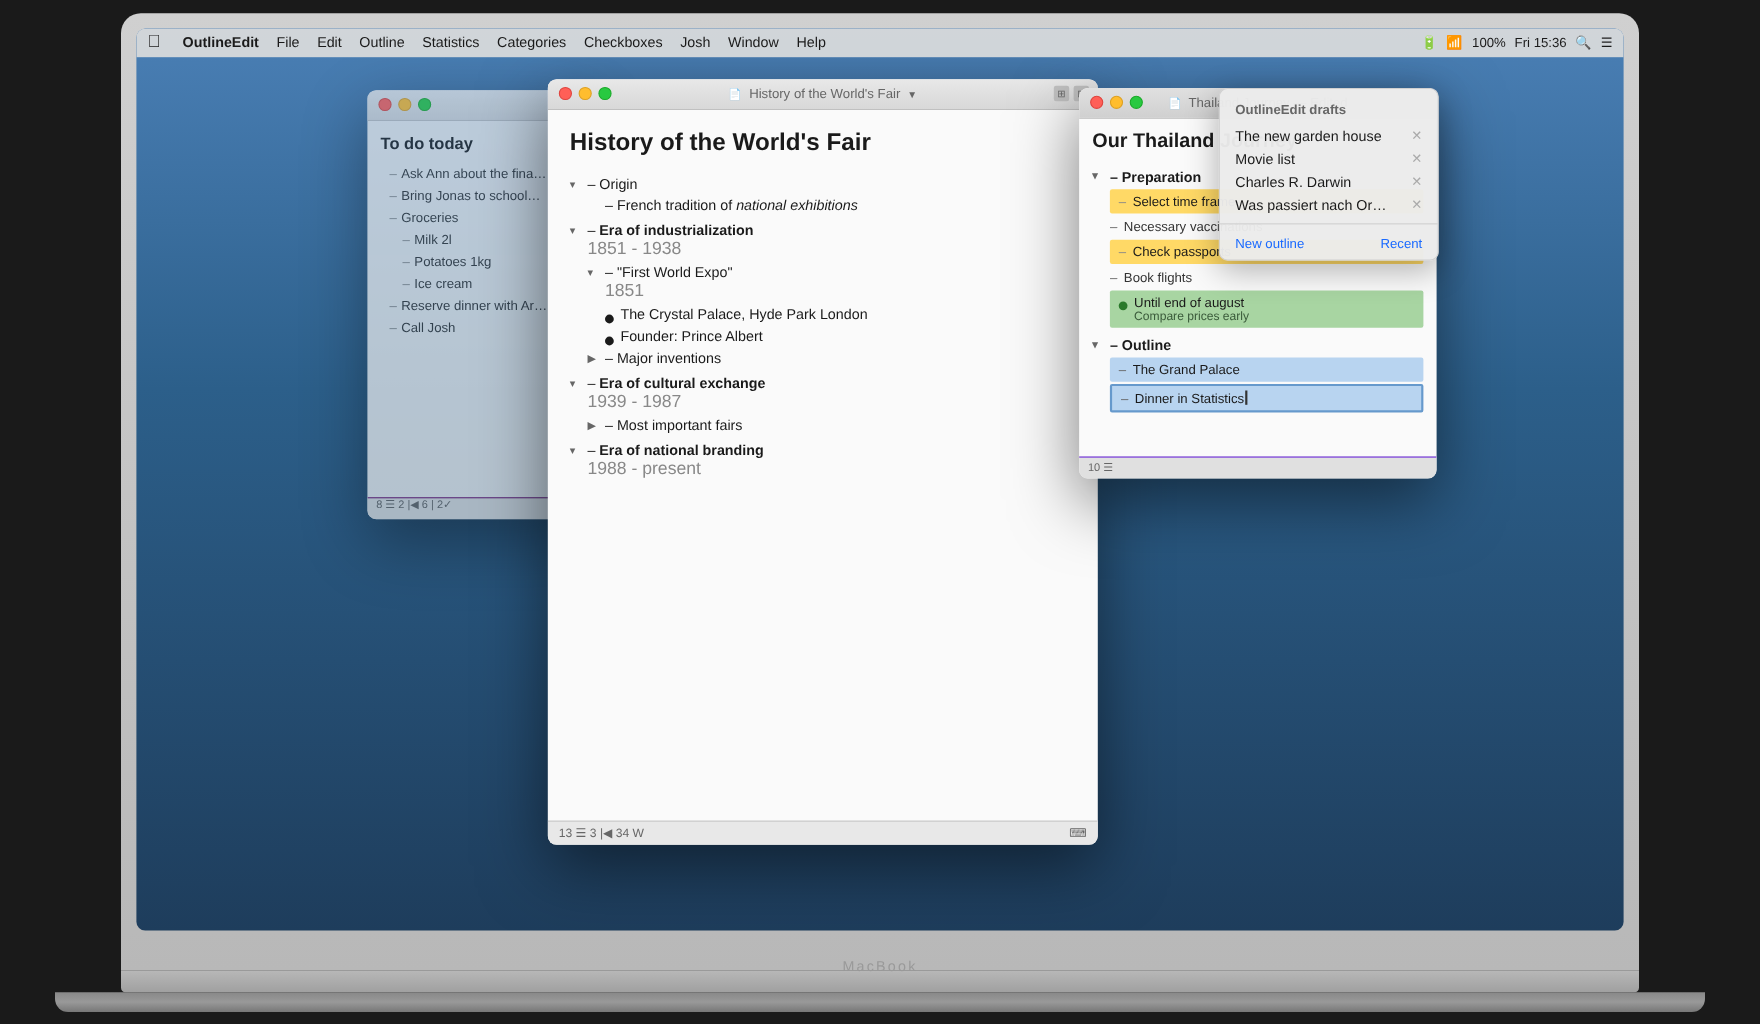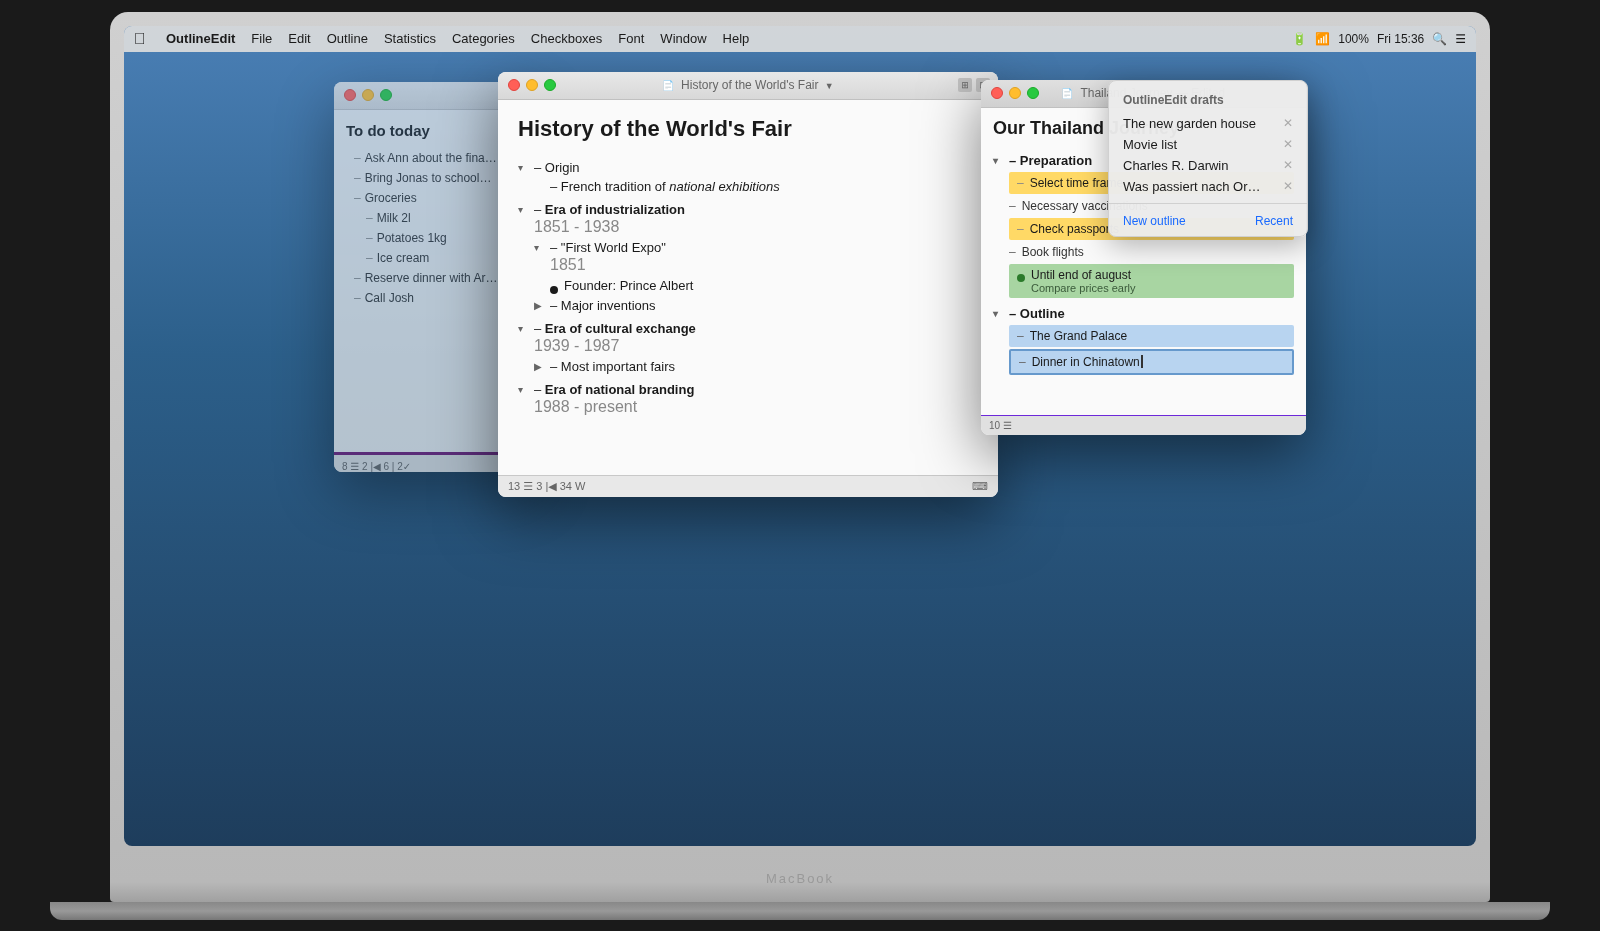--- a/index.html
+++ b/index.html
@@ -185,34 +185,34 @@
       padding-left: 20px;
     }
 
     .window-todo-statusbar {
       position: absolute;
       bottom: 0;
       left: 0;
       right: 0;
       height: 20px;
       background: #e0e0e0;
-      border-top: 3px solid #701a75;
-      display: flex;
-      align-items: flex-end;
+      border-top: 1px solid #701a75;
+      display: flex;
+      align-items: flex-start;
       padding: 0 8px;
       font-size: 10px;
       color: #666;
     }
 
     
     .window-history {
       left: 374px;
       top: 20px;
       width: 500px;
-      height: 425px;
+      height: 696px;
       background: #fafafa;
     }
 
     .window-history .window-content {
       padding: 16px 20px;
       overflow-y: auto;
       height: calc(100% - 28px - 22px);
     }
 
     .doc-title {
@@ -488,21 +488,21 @@
       <div class="menubar">
         <span class="menubar-apple"></span>
         <span class="menubar-app-name">OutlineEdit</span>
         <div class="menubar-items">
           <span class="menubar-item">File</span>
           <span class="menubar-item">Edit</span>
           <span class="menubar-item">Outline</span>
           <span class="menubar-item">Statistics</span>
           <span class="menubar-item">Categories</span>
           <span class="menubar-item">Checkboxes</span>
-          <span class="menubar-item">Font</span>
+          <span class="menubar-item">Josh</span>
           <span class="menubar-item">Window</span>
           <span class="menubar-item">Help</span>
         </div>
         <div class="menubar-right">
           <span>🔋</span>
           <span>📶</span>
           <span>100%</span>
           <span>Fri 15:36</span>
           <span>🔍</span>
           <span>☰</span>
@@ -602,20 +602,26 @@
                 <span class="outline-chevron">▾</span>
                 <span class="outline-text">
                   – "First World Expo"
                   <span class="outline-meta">1851</span>
                 </span>
               </div>
               <div class="outline-row outline-indent-2">
                 <span style="width:14px; min-width:14px; display:flex; align-items:center; margin-top:3px;">
                   <span class="outline-bullet"></span>
                 </span>
+                <span class="outline-text">The Crystal Palace, Hyde Park London</span>
+              </div>
+              <div class="outline-row outline-indent-2">
+                <span style="width:14px; min-width:14px; display:flex; align-items:center; margin-top:3px;">
+                  <span class="outline-bullet"></span>
+                </span>
                 <span class="outline-text">Founder: Prince Albert</span>
               </div>
               <div class="outline-row outline-indent-1">
                 <span class="outline-chevron">▶</span>
                 <span class="outline-text">– Major inventions</span>
               </div>
             </div>
 
             <div class="outline-section">
               <div class="outline-row">
@@ -704,21 +710,21 @@
                 <span>– Outline</span>
               </div>
 
               <div class="th-highlight-blue">
                 <span class="th-item-dash">–</span>
                 <span>The Grand Palace</span>
               </div>
 
               <div class="th-highlight-blue" style="border: 2px solid #6699cc;">
                 <span class="th-item-dash">–</span>
-                <span>Dinner in Chinatown</span>
+                <span>Dinner in Statistics</span>
                   <span style="border-left:2px solid #333; height:13px; display:inline-block; margin-left:1px; vertical-align:middle;"></span>
               </div>
             </div>
 
           </div>
           <div class="thailand-statusbar">
             <span>10 ☰</span>
           </div>
         </div>
 

